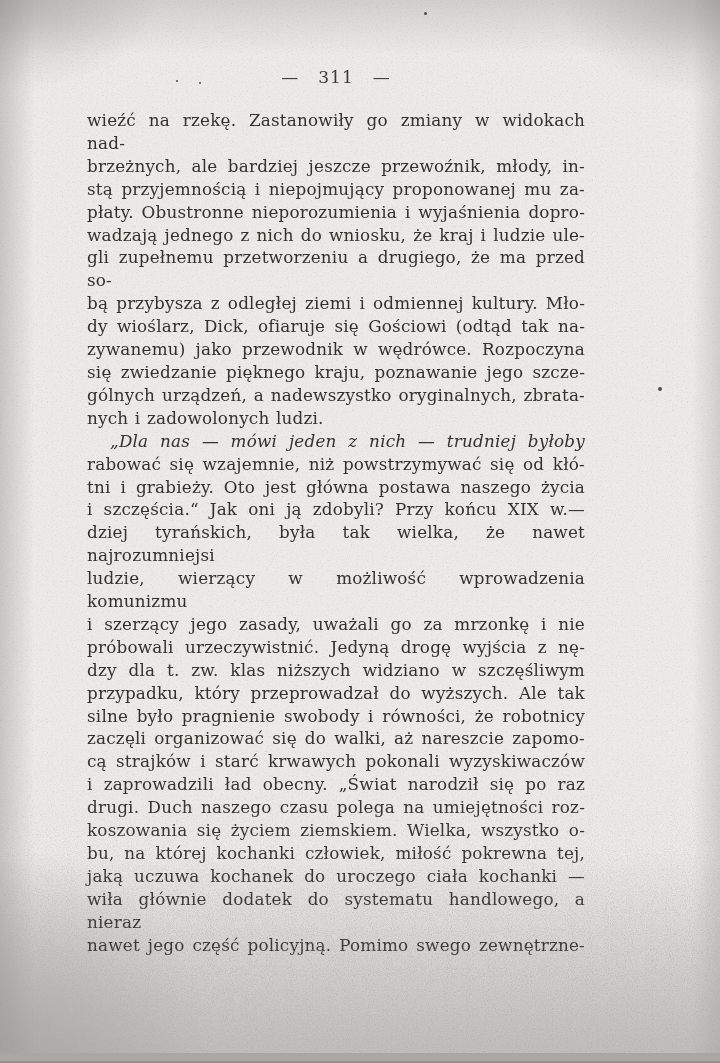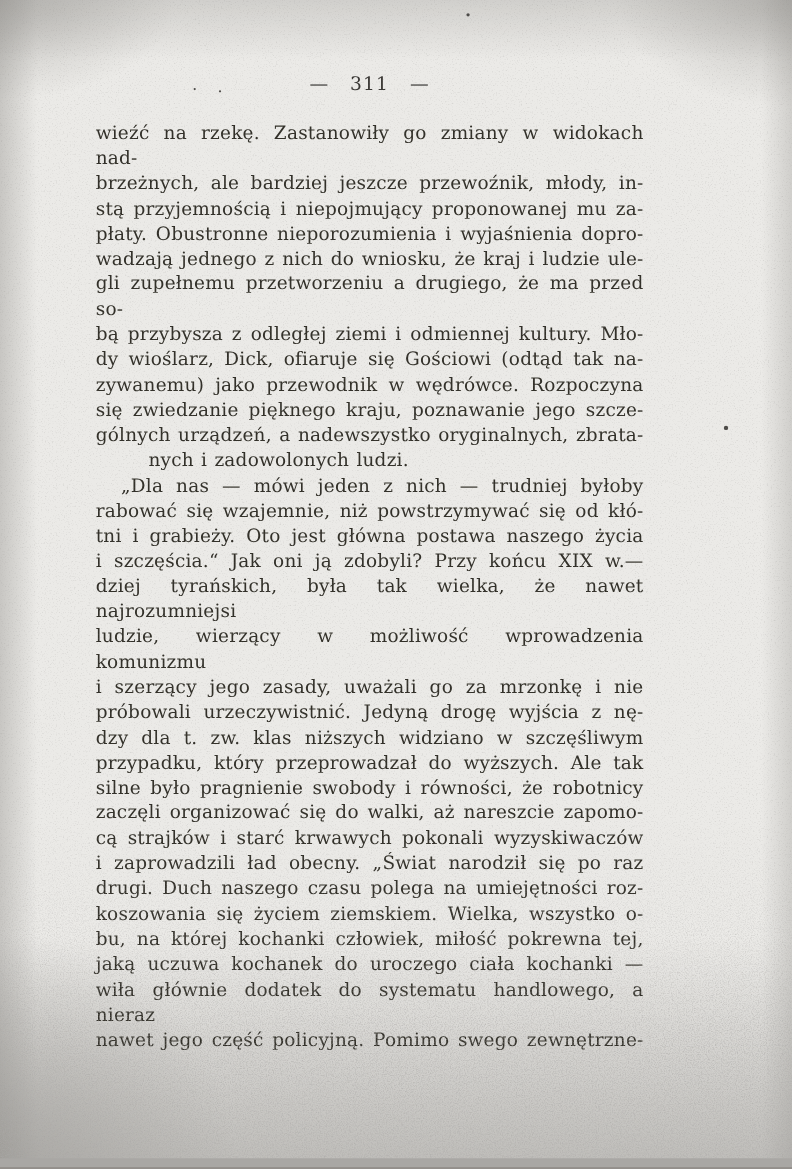--- a/index.html
+++ b/index.html
@@ -107,24 +107,24 @@
     color: #323029;
     letter-spacing: 0.2px;
     word-spacing: 1px;
   }
   .line {
     text-align: justify;
     text-align-last: justify;
   }
   .line.indent {
     text-indent: 23px;
+    font-style: italic;
   }
   .line.last {
     text-align-last: left;
-    margin-left: 48px;
   }
 </style>
 </head>
 <body>
 
 <div class="page">
 
   <div class="vignette vignette-top"></div>
   <div class="vignette corner-tl"></div>
   <div class="vignette corner-tr"></div>

